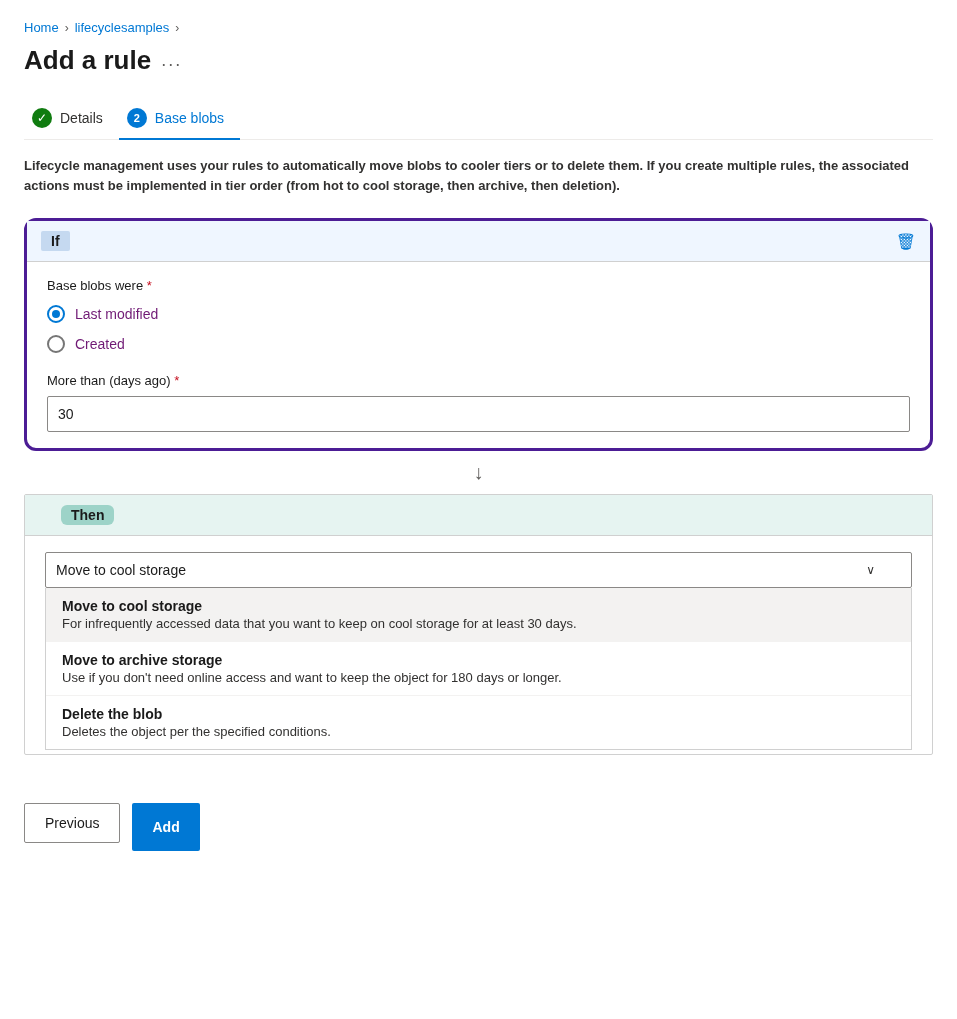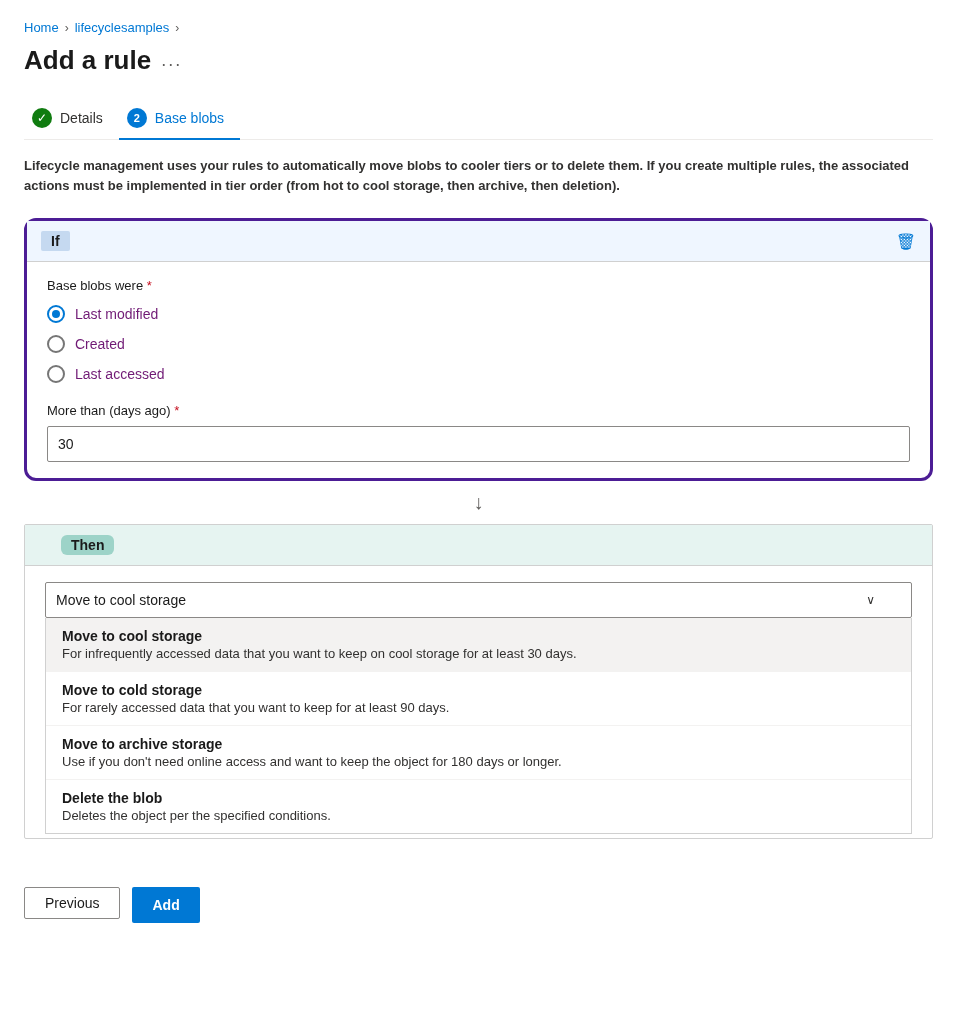--- a/index.html
+++ b/index.html
@@ -288,31 +288,31 @@
     }
 
     
     .footer-buttons {
       display: flex;
       gap: 12px;
       margin-top: 32px;
       padding-top: 16px;
     }
     .btn-previous {
-      height: 32px;
+      height: 40px;
       padding: 0 20px;
       border: 1px solid #8a8886;
       background: #fff;
       color: #1a1a1a;
       font-size: 14px;
       cursor: pointer;
       border-radius: 2px;
     }
     .btn-add {
-      height: 36px;
+      height: 48px;
       padding: 8px 20px;
       border: none;
       background: #0078d4;
       color: #fff;
       font-size: 14px;
       cursor: pointer;
       border-radius: 2px;
       font-weight: 600;
       text-align: right;
     }
@@ -370,24 +370,20 @@
       <div class="radio-item">
         <div class="radio-input checked"></div>
         <span class="radio-label">Last modified</span>
       </div>
 
       <div class="radio-item">
         <div class="radio-input unchecked"></div>
         <span class="radio-label">Created</span>
       </div>
 
-      <div class="radio-item">
-        <div class="radio-input unchecked"></div>
-        <span class="radio-label">Last accessed</span>
-      </div>
     </div>
 
     <div class="more-than-label">
       <span>More than (days ago)</span>
       <span class="required"> *</span>
     </div>
     <input class="text-input" type="text" value="30" style="">
   </div>
 </div>
 
@@ -404,24 +400,20 @@
     <div class="select-wrapper">
       <div class="select-display">
         <span>Move to cool storage</span>
         <span class="select-chevron">∨</span>
       </div>
 
       <div class="dropdown-options">
         <div class="dropdown-option">
           <div class="dropdown-option-title">Move to cool storage</div>
           <div class="dropdown-option-desc">For infrequently accessed data that you want to keep on cool storage for at least 30 days.</div>
-        </div>
-        <div class="dropdown-option">
-          <div class="dropdown-option-title">Move to cold storage</div>
-          <div class="dropdown-option-desc">For rarely accessed data that you want to keep for at least 90 days.</div>
         </div>
         <div class="dropdown-option">
           <div class="dropdown-option-title">Move to archive storage</div>
           <div class="dropdown-option-desc">Use if you don't need online access and want to keep the object for 180 days or longer.</div>
         </div>
         <div class="dropdown-option">
           <div class="dropdown-option-title">Delete the blob</div>
           <div class="dropdown-option-desc">Deletes the object per the specified conditions.</div>
         </div>
       </div>

